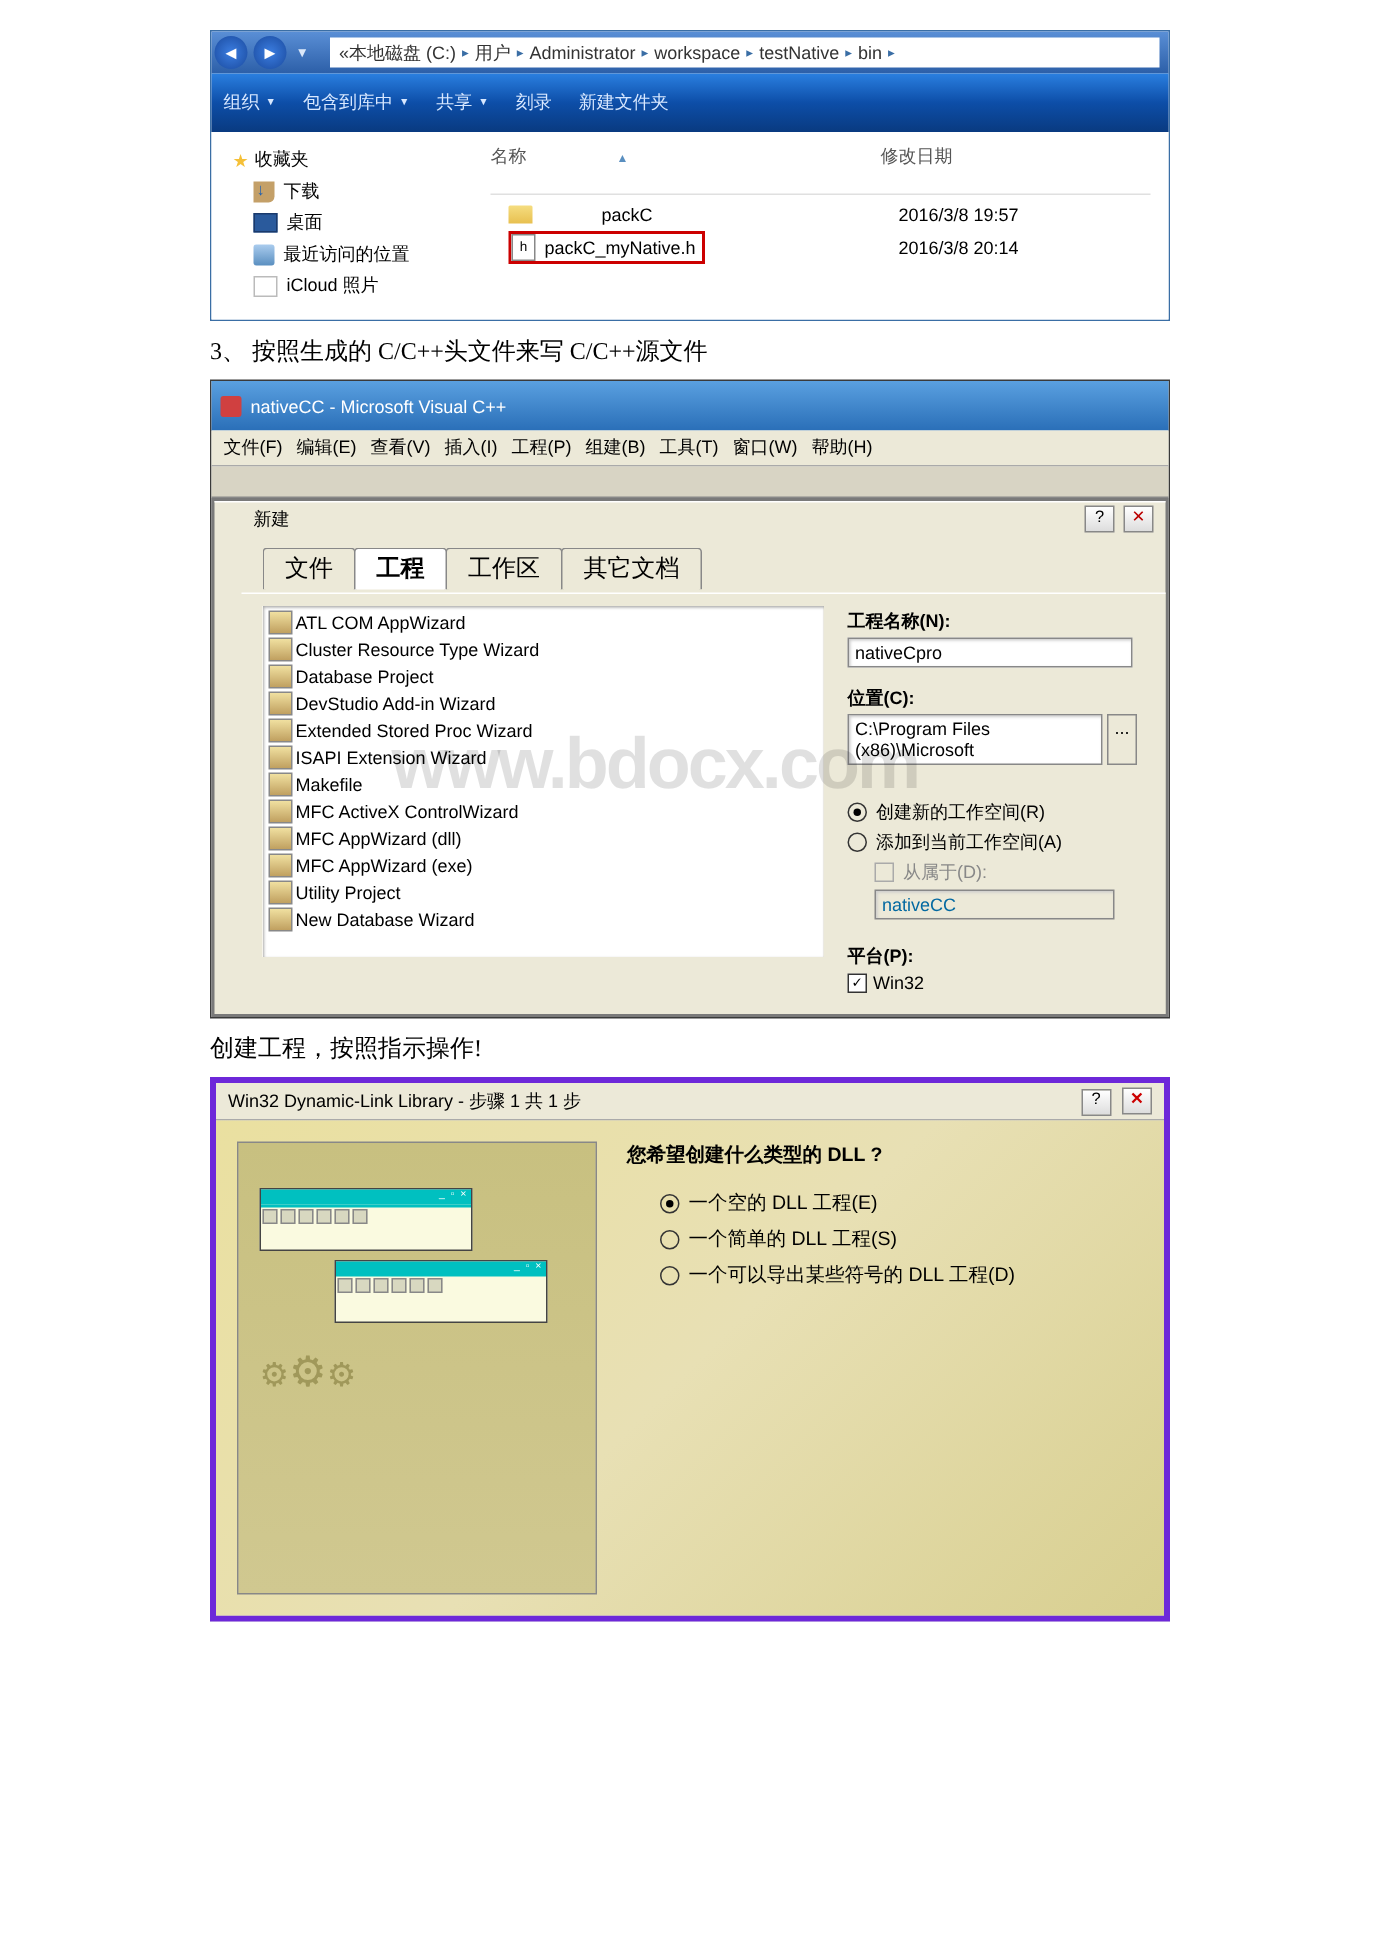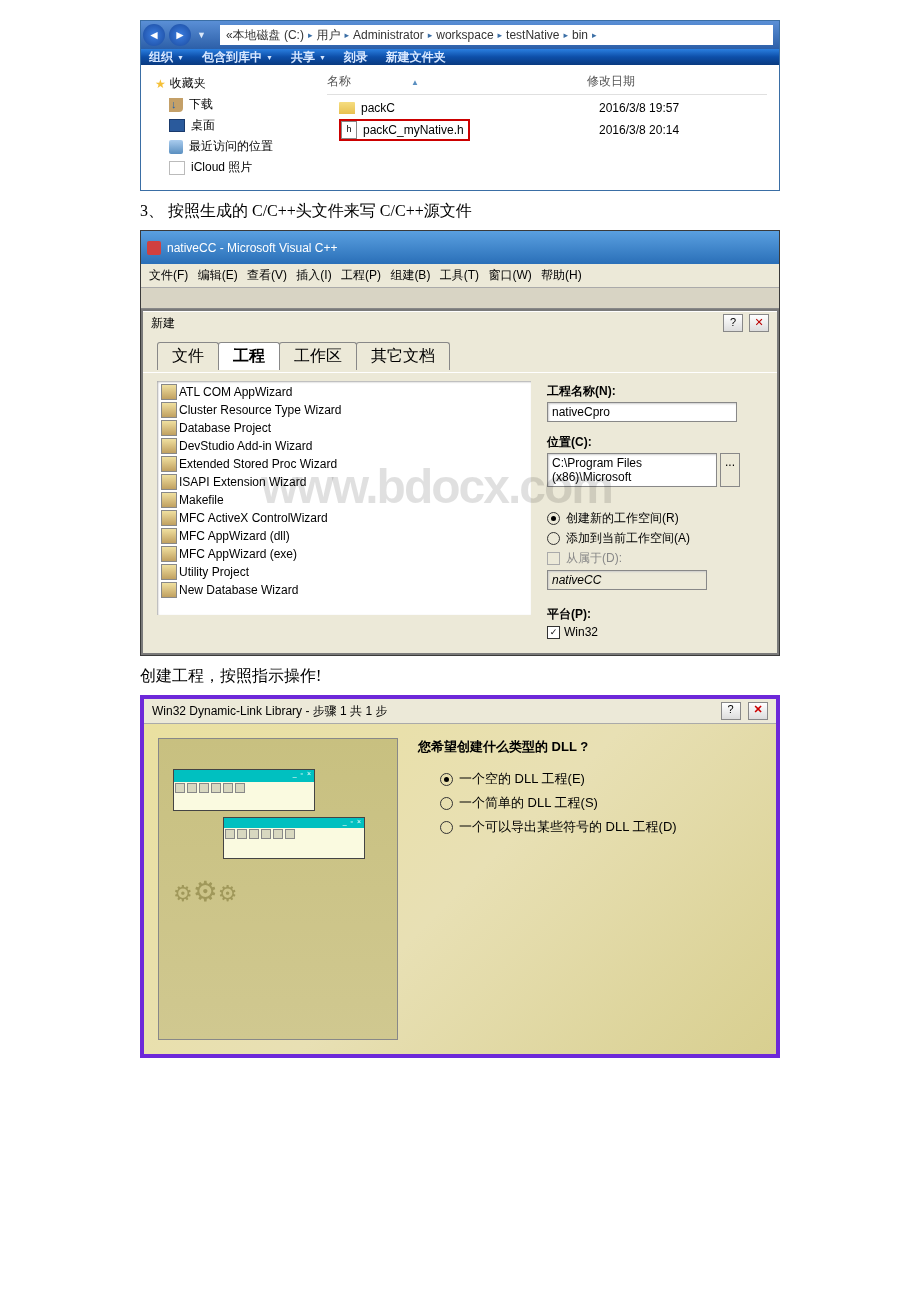--- a/index.html
+++ b/index.html
@@ -3,52 +3,52 @@
 <meta charset="utf-8">
 <style>
 body { margin:0; background:#fff; font-family:"Microsoft YaHei", SimSun, Arial, sans-serif; font-size:14px; color:#000; width:920px; }
 .page { padding:20px 140px 40px 140px; }
 .win-explorer { border:1px solid #3a6ea5; margin-bottom:8px; }
 .exp-title { height:28px; background:linear-gradient(#5a8fd6,#2c5fa8); display:flex; align-items:center; }
 .nav-back, .nav-fwd { width:22px; height:22px; border-radius:50%; margin:0 2px; display:inline-flex; align-items:center; justify-content:center; color:#fff; background:radial-gradient(#3b7de0,#1a4a9e); font-size:12px; }
 .nav-dd { color:#dbe8f9; font-size:9px; margin:0 4px; }
 .addr { flex:1; background:#fff; height:20px; margin:0 6px 0 10px; display:flex; align-items:center; font-size:12px; color:#333; padding:0 6px; }
 .addr .chev { color:#3a6ea5; margin:0 4px; font-size:9px; }
-.exp-toolbar { height:16px; background:linear-gradient(#2a7fe0,#0d4ea8,#093a80); display:flex; align-items:center; color:#d8e8ff; font-size:12px; padding:0 8px;font-weight:bold; }
+.exp-toolbar { height:39px; background:linear-gradient(#2a7fe0,#0d4ea8,#093a80); display:flex; align-items:center; color:#d8e8ff; font-size:12px; padding:0 8px; }
 .exp-toolbar .ti { margin-right:18px; display:flex; align-items:center; }
 .exp-toolbar .dd { font-size:7px; margin-left:4px; }
 .exp-body { display:flex; background:#fff; }
 .exp-side { width:160px; padding:10px 0 10px 14px; font-size:12px; }
 .exp-side .fav { display:flex; align-items:center; margin-bottom:4px; }
 .exp-side .item { display:flex; align-items:center; margin:4px 0 4px 14px; }
 .star-ic { color:#f5c038; margin-right:4px; }
 .dl-ic { width:14px; height:14px; background:#c4a068; margin-right:6px; border-radius:0 0 4px 0; position:relative; }
 .dl-ic::after { content:"↓"; color:#1a5fb4; font-size:11px; position:absolute; left:2px; top:0; }
 .desk-ic { width:14px; height:11px; background:#2a5a9c; border:1px solid #1a3a6c; margin-right:6px; }
 .recent-ic { width:14px; height:14px; margin-right:6px; background:linear-gradient(#aaccee,#5a8fc0); border-radius:2px; }
 .icloud-ic { width:14px; height:12px; border:1px solid #bbb; margin-right:6px; }
 .exp-main { flex:1; padding:8px 12px; }
-.exp-head { display:flex; font-size:12px; color:#555; border-bottom:1px solid #e0e0e0; padding-bottom:4px; margin-bottom:4px; }
+.exp-head { display:flex; font-size:12px; color:#555; border-bottom:1px solid #e0e0e0; padding-bottom:16px; margin-bottom:4px; }
 .exp-head .c1 { width:260px; }
 .sort-up { font-size:8px; color:#5a8fc0; margin-left:60px; }
 .exp-row { display:flex; font-size:12px; padding:2px 0; align-items:center; }
-.exp-row .c1 { width:260px; display:flex; align-items:center; padding-left:12px; }
+.exp-row .c1 { width:260px; display:flex; align-items:center; padding-left:12px;gap:40px; }
 .folder-ic { width:16px; height:12px; background:linear-gradient(#f5dd80,#e8c050); margin-right:6px; border-radius:1px 1px 0 0; }
 .h-ic { width:14px; height:16px; border:1px solid #888; margin-right:6px; font-size:9px; text-align:center; line-height:14px; background:#fff; }
 .exp-row.sel .c1 > span:last-child { }
 .sel-box { border:2px solid #c00; padding:0 4px 0 0; display:flex; align-items:center; }
 .step-text { font-family:SimSun, serif; font-size:16px; margin:10px 0 8px 0; }
 .vc-window { border:1px solid #3a3a3a; }
 .vc-title { height:33px; background:linear-gradient(#5aa0e0,#2a6fb8); color:#fff; font-size:12px; display:flex; align-items:center; padding:0 6px; }
 .vc-title .ic { width:14px; height:14px; background:#d04040; margin-right:6px; border-radius:2px; }
 .vc-menu { background:#ece9d8; font-size:12px; padding:3px 8px; border-bottom:1px solid #aaa; }
 .vc-menu span { margin-right:6px; }
 .vc-tool { height:20px; background:#d8d4c4; border-bottom:1px solid #888; }
 .vc-body { background:#7a7a7a; padding:2px; position:relative; }
-.vc-dlg { background:#ece9d8; border-top:1px solid #fff; }
+.vc-dlg { background:#ece9d8; border-top:1px solid #fff;padding-left:18px; }
 .dlg-title { height:22px; display:flex; align-items:center; justify-content:space-between; padding:0 8px; font-size:12px; }
 .dlg-close { display:flex; gap:6px; }
 .dlg-close span { width:18px; height:16px; border:1px solid #888; background:linear-gradient(#fff,#ddd); font-size:11px; text-align:center; line-height:14px; }
 .dlg-close .x { color:#b00; }
 .dlg-tabs { padding:8px 14px 2px 14px; display:flex; font-size:16px; }
 .dlg-tabs .tab { padding:3px 14px; border:1px solid #888; border-bottom:none; background:#ece9d8; margin-right:-1px; border-radius:3px 3px 0 0; }
 .dlg-tabs .tab.active { background:#fff; font-weight:bold; }
 .dlg-inner { display:flex; background:#ece9d8; padding:8px 14px 14px 14px; border-top:1px solid #fff; }
 .dlg-left { background:#fff; border:1px solid #888 inset; box-shadow:inset 1px 1px 2px #aaa; width:370px; height:230px; overflow:auto; padding:2px; }
 .dlg-left .li { display:flex; align-items:center; font-size:12px; padding:1px 2px; }
@@ -272,25 +272,25 @@
           </div>
           <div style="height:20px"></div>
           <div class="radio">
                 <span class="r on"></span>
                 <span>创建新的工作空间(R)</span>
               </div>
           <div class="radio">
                 <span class="r"></span>
                 <span>添加到当前工作空间(A)</span>
               </div>
-          <div class="radio dis" style="">
+          <div class="radio dis" style="margin-left:18px">
                 <span style="width:11px;height:11px;border:1px solid #aaa;margin-right:6px;"></span>
                 <span>从属于(D):</span>
               </div>
-          <div class="txt-in" style="width:150px;background:#ece9d8;color:#000000;font-style:italic;">nativeCC</div>
+          <div class="txt-in" style="margin-left:18px;width:150px;background:#ece9d8;color:#0369a1;">nativeCC</div>
           <div style="height:14px"></div>
           <div class="lbl">平台(P):</div>
           <div class="check">
                 <span class="c">✓</span>
                 <span>Win32</span>
               </div>
         </div>
       </div>
     </div>
   </div>

